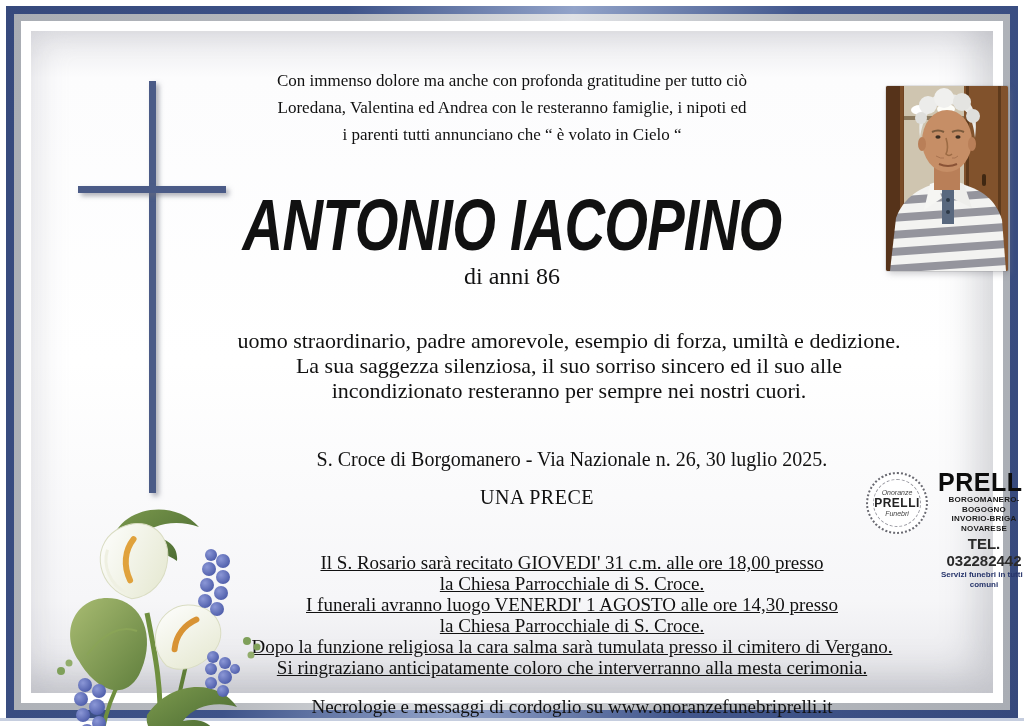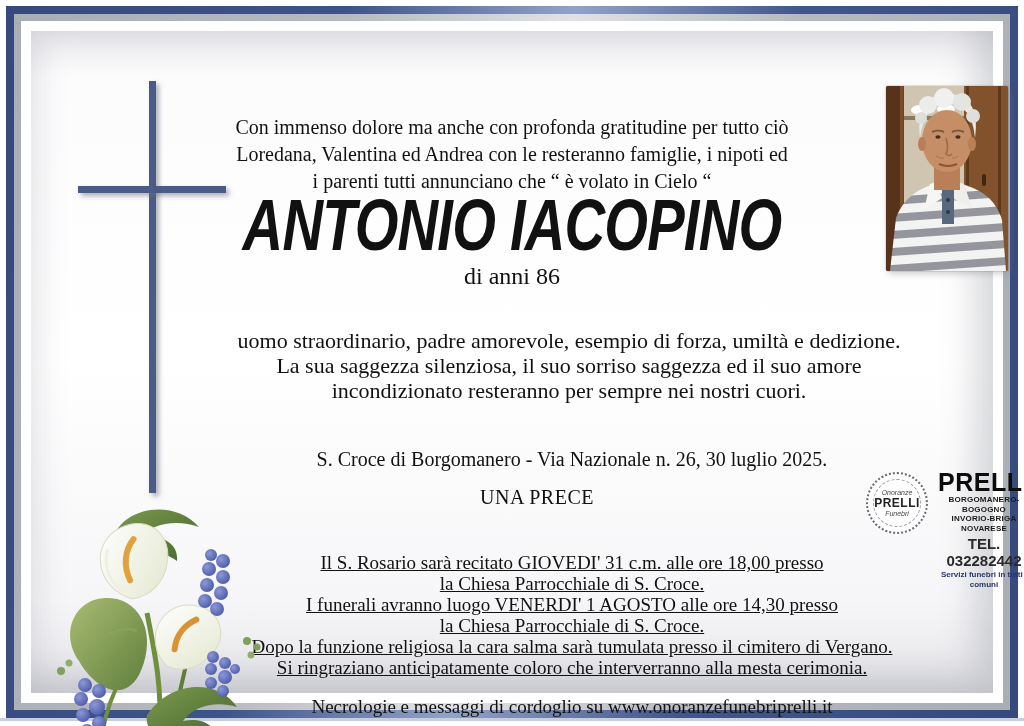--- a/index.html
+++ b/index.html
@@ -19,21 +19,21 @@
   .bottom-line  { position:absolute; left:0; right:0; top:718px; height:3px; background:#c6cedf; }
 
   
   .cross-v { position:absolute; left:118px; top:50px;  width:7px;  height:412px; background:#4b5b87;
              box-shadow:3px 3px 5px rgba(110,112,125,.55); }
   .cross-h { position:absolute; left:47px;  top:155px; width:148px; height:7px;  background:#4b5b87;
              box-shadow:3px 3px 5px rgba(110,112,125,.55); }
 
   
   .tblock { position:absolute; text-align:center; }
-  .intro   { top:36px;  left:110px; right:110px; font-size:20px; line-height:27px;margin-top:47px; }
+  .intro   { top:36px;  left:110px; right:110px; font-size:17px; line-height:27px; }
   .name    { top:156px; left:0; right:0; font-family:"Liberation Sans",sans-serif;
              font-weight:bold; font-style:italic; font-size:72px; line-height:76px;
              transform:scaleX(0.78); transform-origin:50% 50%; letter-spacing:-1px; white-space:nowrap; }
   .age     { top:232px; left:0; right:0; font-size:24px; }
   .eulogy  { top:297px; left:160px; right:46px; font-size:22px; line-height:25px; }
   .pdate   { top:399px; left:160px; right:40px; font-size:20px;margin-top:18px; }
   .prayer  { top:455px; left:150px; right:100px; font-size:20px; letter-spacing:.5px; }
   .funeral { top:521px; left:150px; right:30px; font-size:19px; line-height:21px;text-decoration:underline; }
   .footer  { top:665px; left:160px; right:40px; font-size:19px; }
 
@@ -80,21 +80,21 @@
             <div>Loredana, Valentina ed Andrea con le resteranno famiglie, i nipoti ed</div>
             <div>i parenti tutti annunciano che “ è volato in Cielo “</div>
           </div>
 
           <div class="tblock name">ANTONIO IACOPINO</div>
 
           <div class="tblock age">di anni 86</div>
 
           <div class="tblock eulogy">
             <div>uomo straordinario, padre amorevole, esempio di forza, umiltà e dedizione.</div>
-            <div>La sua saggezza silenziosa, il suo sorriso saggezza ed il suo amore</div>
+            <div>La sua saggezza silenziosa, il suo sorriso sincero ed il suo alle</div>
             <div>incondizionato resteranno per sempre nei nostri cuori.</div>
           </div>
 
           <div class="tblock pdate">S. Croce di Borgomanero - Via Nazionale n. 26, 30 luglio 2025.</div>
 
           <div class="tblock prayer">UNA PRECE</div>
 
           <div class="tblock funeral">
             <div>Il S. Rosario sarà recitato GIOVEDI' 31 c.m. alle ore 18,00 presso</div>
             <div>la Chiesa Parrocchiale di S. Croce.</div>

